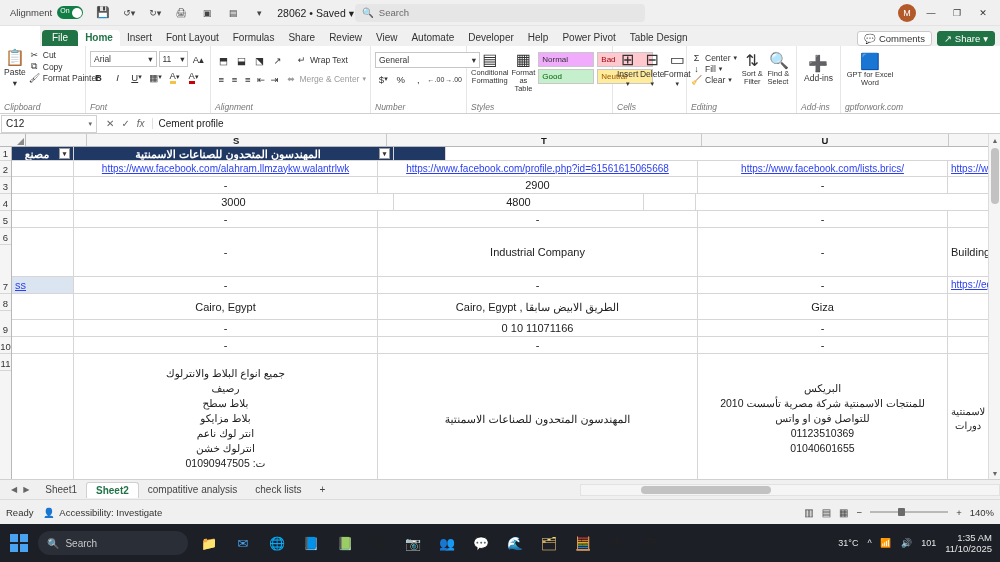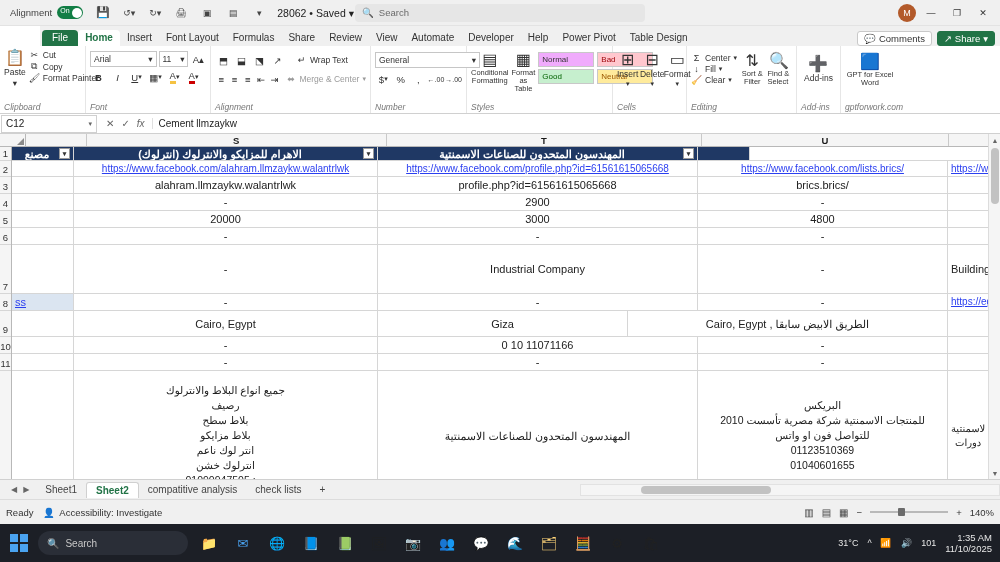--- a/index.html
+++ b/index.html
@@ -484,21 +484,21 @@
   <div class="formula-bar">
     <div class="namebox">
       <span>C12</span>
       <span style="font-size:7px;color:#666">▾</span>
     </div>
     <div class="fb-btns">
       <span>✕</span>
       <span>✓</span>
       <span style="font-style:italic">fx</span>
     </div>
-    <div class="fb-input">Cement llmzaykw</div>
+    <div class="fb-input">Cement profile</div>
   </div>
 
   <div class="sheetwrap">
     <div class="colhdr">
       <div class="corner">
           <span class="tri"></span>
         </div>
       <div class="ch" style="width:62px">
           <span></span>
         </div>
@@ -554,56 +554,45 @@
         <div class="rh" style="height:130px"></div>
 
       </div>
 
       <div class="cells">
 
         <div class="row" style="height:14px">
           <div class="cell hdr1" style="width:62px">
             <div class="hdrinner"><span class="hdrtxt">مصنع</span><span class="filt">▾</span></div>
           </div>
-          <div class="cell hdr1" style="width:304px">
-            <div class="hdrinner"><span class="hdrtxt">الاهرام للمزايكو والانترلوك (انترلوك)</span><span class="filt">▾</span></div>
-          </div>
           <div class="cell hdr1" style="width:320px">
             <div class="hdrinner"><span class="hdrtxt">المهندسون المتحدون للصناعات الاسمنتية</span><span class="filt">▾</span></div>
           </div>
           <div class="cell hdr1" style="width:52px"><span></span></div>
         </div>
 
         <div class="row" style="height:16px">
           <div class="cell" style="width:62px"><span></span></div>
           <div class="cell link" style="width:304px;font-size:10px"><span>https://www.facebook.com/alahram.llmzaykw.walantrlwk</span></div>
           <div class="cell link" style="width:320px;font-size:10px"><span>https://www.facebook.com/profile.php?id=61561615065668</span></div>
           <div class="cell link" style="width:250px;font-size:10px"><span>https://www.facebook.com/lists.brics/</span></div>
           <div class="cell link" style="width:52px;font-size:10px;justify-content:flex-start"><span>https://w</span></div>
         </div>
 
-        <div class="row" style="height:17px">
-          <div class="cell" style="width:62px"><span></span></div>
-          <div class="cell" style="width:304px"><span>alahram.llmzaykw.walantrlwk</span></div>
-          <div class="cell" style="width:320px"><span>profile.php?id=61561615065668</span></div>
-          <div class="cell" style="width:250px"><span>brics.brics/</span></div>
-          <div class="cell" style="width:52px"><span></span></div>
-        </div>
 
         <div class="row" style="height:17px">
           <div class="cell" style="width:62px"><span></span></div>
           <div class="cell" style="width:304px"><span>-</span></div>
           <div class="cell" style="width:320px"><span>2900</span></div>
           <div class="cell" style="width:250px"><span>-</span></div>
           <div class="cell" style="width:52px"><span></span></div>
         </div>
 
         <div class="row" style="height:17px">
           <div class="cell" style="width:62px"><span></span></div>
-          <div class="cell" style="width:304px"><span>20000</span></div>
           <div class="cell" style="width:320px"><span>3000</span></div>
           <div class="cell" style="width:250px"><span>4800</span></div>
           <div class="cell" style="width:52px"><span></span></div>
         </div>
 
         <div class="row" style="height:17px">
           <div class="cell" style="width:62px"><span></span></div>
           <div class="cell" style="width:304px"><span>-</span></div>
           <div class="cell" style="width:320px"><span>-</span></div>
           <div class="cell" style="width:250px"><span>-</span></div>
@@ -622,22 +611,22 @@
           <div class="cell link" style="width:62px;justify-content:flex-start;background:#dbe5f1"><span>ss</span></div>
           <div class="cell" style="width:304px"><span>-</span></div>
           <div class="cell" style="width:320px"><span>-</span></div>
           <div class="cell" style="width:250px"><span>-</span></div>
           <div class="cell link" style="width:52px;font-size:10px;justify-content:flex-start"><span>https://eg</span></div>
         </div>
 
         <div class="row" style="height:26px">
           <div class="cell" style="width:62px"><span></span></div>
           <div class="cell" style="width:304px"><span>Cairo, Egypt</span></div>
+          <div class="cell" style="width:320px"><span>Cairo, Egypt , الطريق الابيض سابقا</span></div>
           <div class="cell" style="width:250px"><span>Giza</span></div>
-          <div class="cell" style="width:320px"><span>Cairo, Egypt , الطريق الابيض سابقا</span></div>
           <div class="cell" style="width:52px"><span></span></div>
         </div>
 
         <div class="row" style="height:17px">
           <div class="cell" style="width:62px"><span></span></div>
           <div class="cell" style="width:304px"><span>-</span></div>
           <div class="cell" style="width:320px"><span>0 10 11071166</span></div>
           <div class="cell" style="width:250px"><span>-</span></div>
           <div class="cell" style="width:52px"><span></span></div>
         </div>

